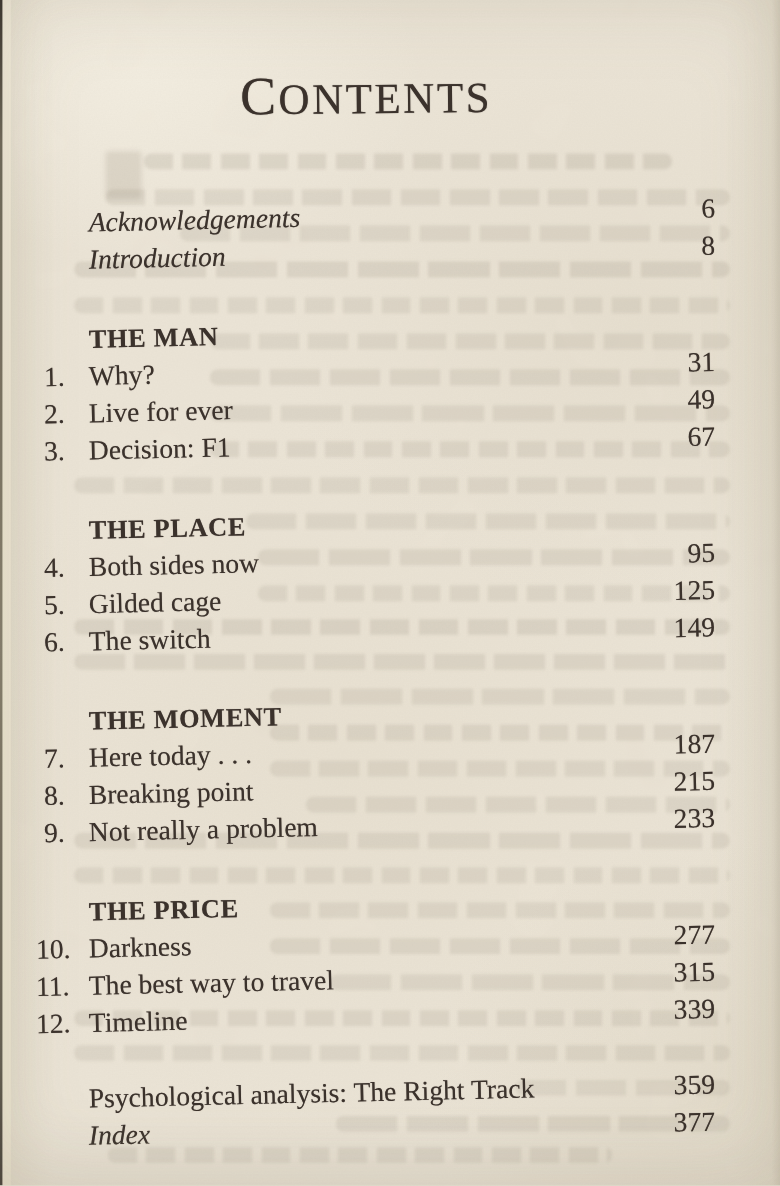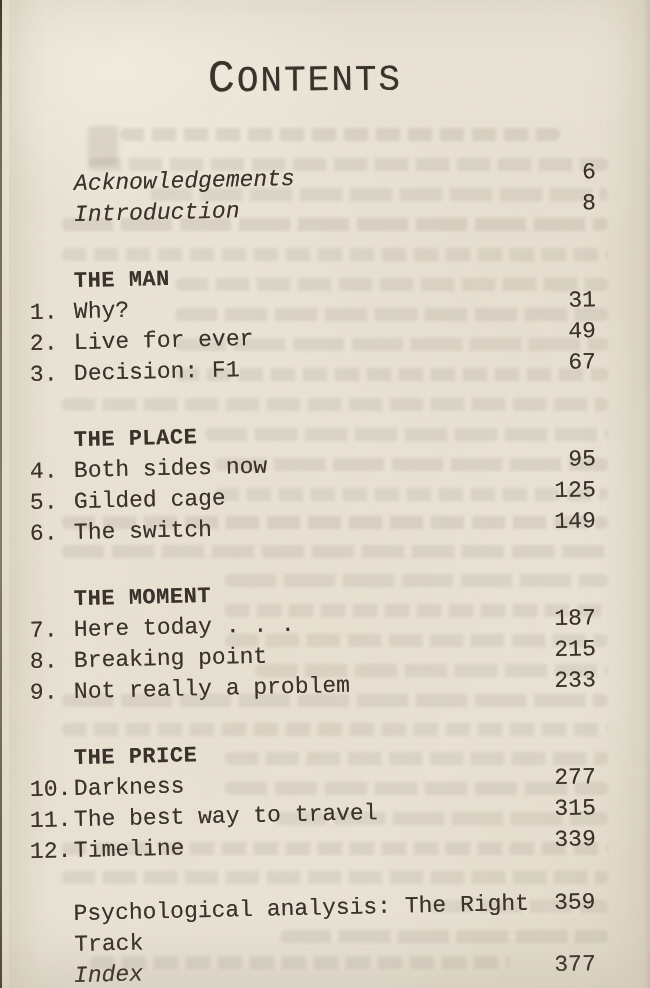--- a/index.html
+++ b/index.html
@@ -7,21 +7,21 @@
     position:relative;
     width:650px;height:988px;
     overflow:hidden;
     background-color:#eae3d4;
     background-image:
       radial-gradient(ellipse 340px 220px at 18% 6%, rgba(250,246,234,0.55), transparent 70%),
       radial-gradient(ellipse 420px 320px at 82% 28%, rgba(221,212,193,0.33), transparent 72%),
       radial-gradient(ellipse 520px 420px at 45% 66%, rgba(225,216,197,0.30), transparent 72%),
       radial-gradient(ellipse 340px 300px at 92% 92%, rgba(217,208,187,0.38), transparent 70%),
       linear-gradient(90deg,#e5decd 0%,#ece5d7 7%,#ece5d7 93%,#e7e0d0 100%);
-    font-family:Liberation Mono, monospace;
+    font-family:Liberation Serif, serif;
     color:var(--ink,#3b322c);
   }
   .grain{position:absolute;inset:0;pointer-events:none;}
   .vignette{position:absolute;inset:0;pointer-events:none;
     box-shadow:inset 0 0 70px rgba(140,128,104,.16), inset 0 -28px 50px rgba(150,138,114,.10);}
   .edge-left{position:absolute;left:0;top:0;width:2px;height:100%;
     background:linear-gradient(180deg,#2f2b26,#6a6456 12%,#837c6a 55%,#5f5a4e 90%,#3f3b33);}
   .edge-left-strip{position:absolute;left:2px;top:0;width:7px;height:100%;opacity:.9;
     background:linear-gradient(180deg,#f4eedd,#f0e9d5 40%,#eee7d2);}
   .edge-right{position:absolute;right:0;top:0;width:7px;height:100%;

